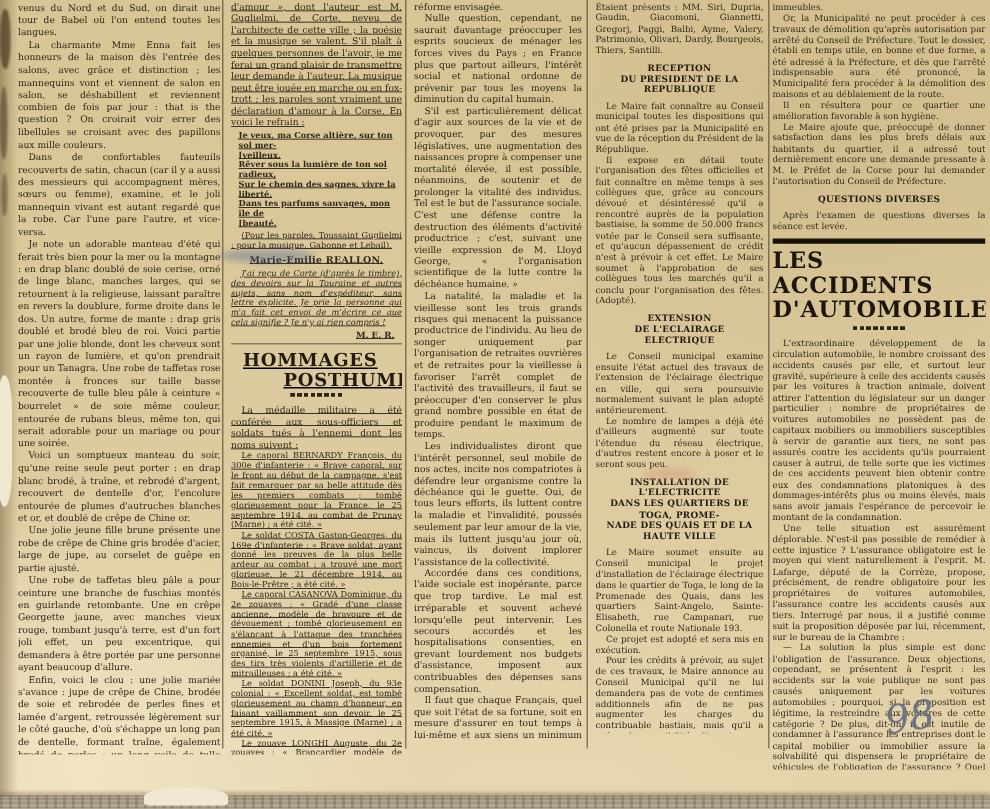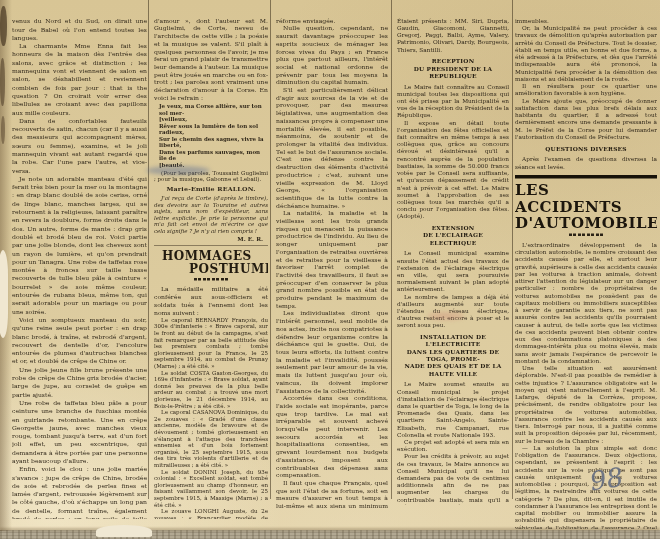--- a/index.html
+++ b/index.html
@@ -33,23 +33,23 @@
   .tear-d3{left:1px;top:116px;width:4px;height:28px;background:#52402a;border-radius:45%;opacity:.5;filter:blur(.6px);}
   .tear-w1{left:-2px;top:250px;width:10px;height:88px;background:#f0e7d1;border-radius:50%/28%;}
   .tear-w2{left:96px;bottom:2px;width:56px;height:12px;background:#f0e8d3;border-radius:50% 50% 10% 10%;}
   .smudge-blue{position:absolute;left:146px;top:166px;width:64px;height:9px;
     background:rgba(72,94,148,.38);filter:blur(2px);border-radius:50%;}
   .smudge-pink{position:absolute;left:428px;top:312px;width:36px;height:8px;
     background:rgba(205,128,112,.32);filter:blur(2px);border-radius:50%;}
   .vrule{position:absolute;top:0;width:1px;height:499px;background:rgba(58,45,26,.55);}
   #vr0{left:148px;} #vr1{left:270px;} #vr2{left:391px;} #vr3{left:512px;}
 
-  .col{position:absolute;top:17px;overflow:hidden;}
+  .col{position:absolute;top:1px;overflow:hidden;}
   #c0{left:12px;width:135px;height:502px;}
-  #c1{left:154px;width:114px;height:502px;}
+  #c1{left:154px;width:114px;height:502px;text-decoration:underline;}
   #c2{left:276px;width:112px;height:492px;}
   #c3{left:397px;width:112px;height:488px;}
   #c4{left:515px;width:142px;height:512px;}
   .colinner{
     transform:scale(.5);transform-origin:0 0;width:200%;
     text-align:justify;color:#31281a;
   }
   #c0 .colinner{font-size:12.2px;line-height:16.6px;}
   #c1 .colinner{font-size:12.2px;line-height:15.4px;}
   #c2 .colinner{font-size:12.2px;line-height:15.4px;}

